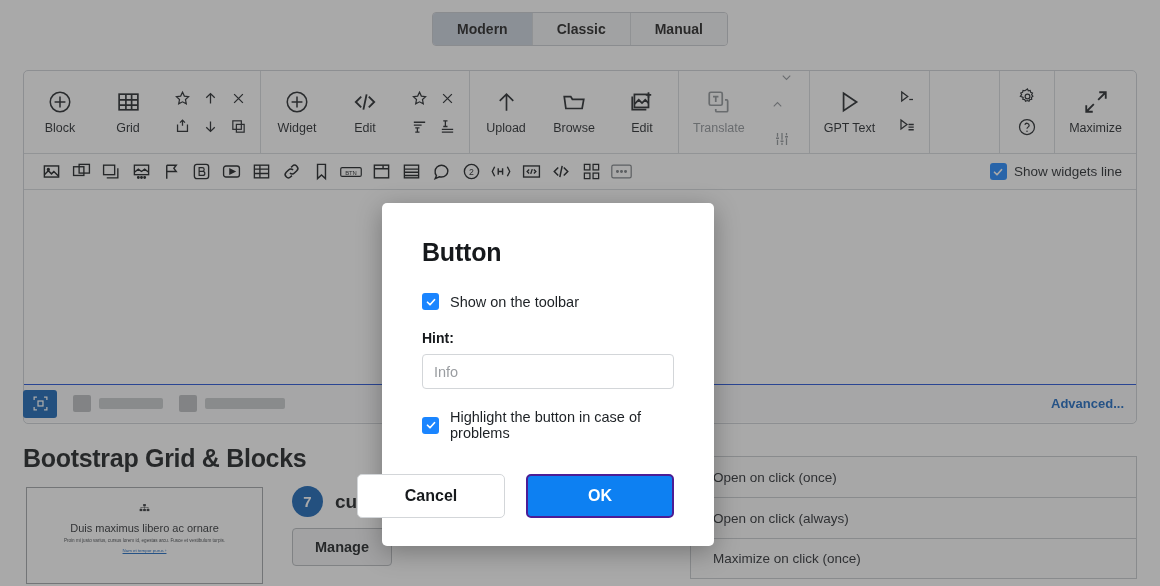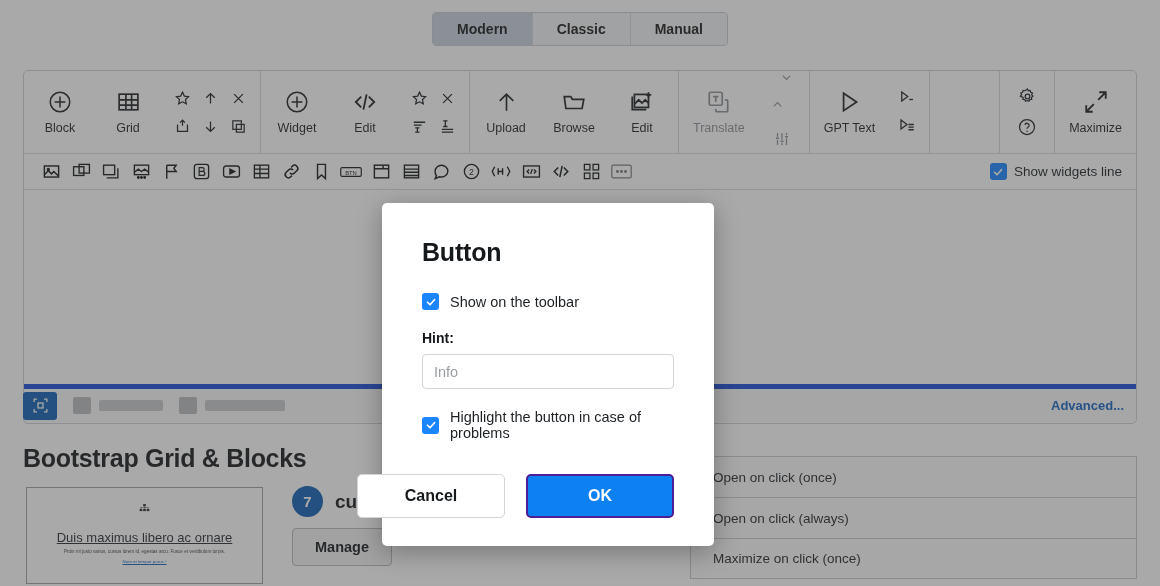--- a/index.html
+++ b/index.html
@@ -138,21 +138,21 @@
   
   .canvas {
     height: 194px;
     background: #ffffff;
   }
 
   
   .statusbar {
     display: flex; align-items: center;
     height: 38px;
-    border-top: 5px solid #1d4ed8;
+    border-top: 1px solid #1d4ed8;
     background: #fafafb;
     border-radius: 0 0 4px 4px;
     padding-right: 12px;
     justify-content: center;
   }
   .sb-icon {
     width: 34px; height: 28px;
     margin-left: -1px;
     background: #1160b4;
     color: #fff;
@@ -198,21 +198,21 @@
     width: 237px; height: 97px;
     border: 1px solid #9fa3a7;
     background: #ffffff;
     overflow: hidden;
   }
   .pc-inner {
     padding-top: 15px;
     text-align: center;
   }
   .pc-glyph { font-size: 11px; color: #2a2d31; line-height: 1; }
-  .pc-h { font-size: 13px; color: #2b2e32; margin-top: 12px; text-decoration: underline; }
+  .pc-h { font-size: 11px; color: #2b2e32; margin-top: 4px; }
   .pc-p {
     font-size: 4.6px; color: #41454a; margin-top: 4px;
     padding: 0 14px; line-height: 1.3;
   }
   .pc-link { font-size: 4.4px; color: #1565c0; margin-top: 4px; text-decoration: underline; }
 
   .cust-row {
     position: absolute;
     left: 292px; top: 486px;
     display: flex; align-items: center; gap: 12px;

